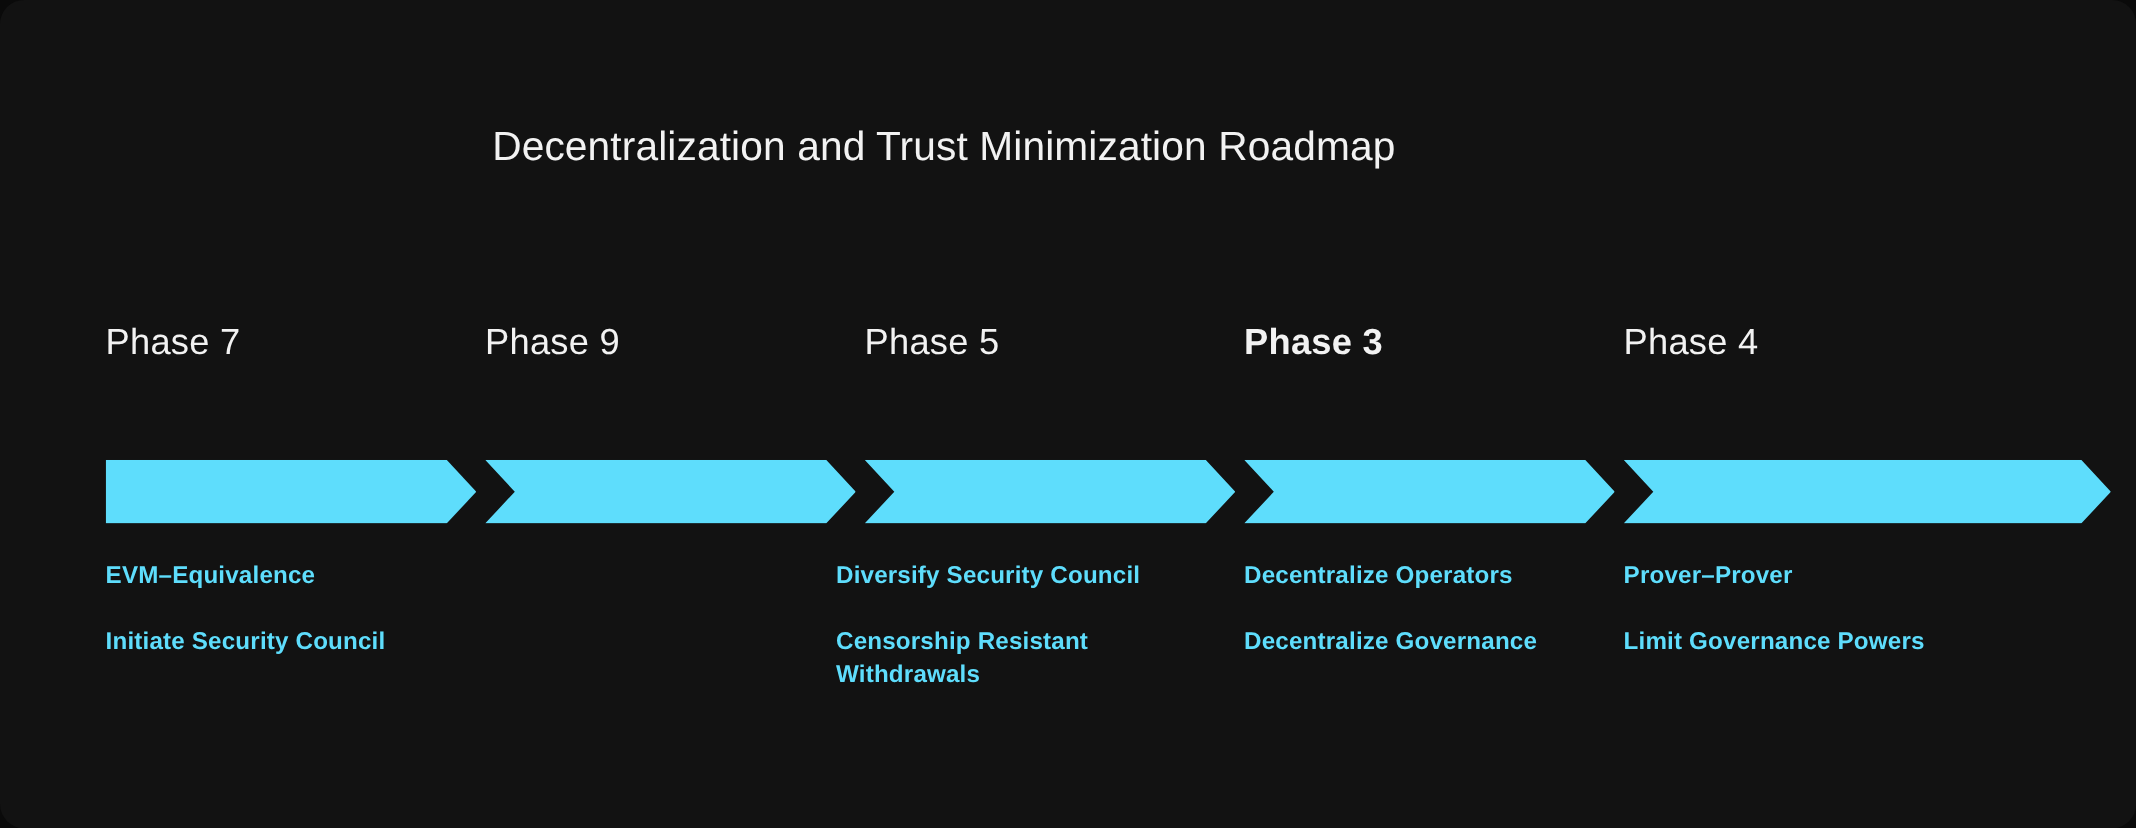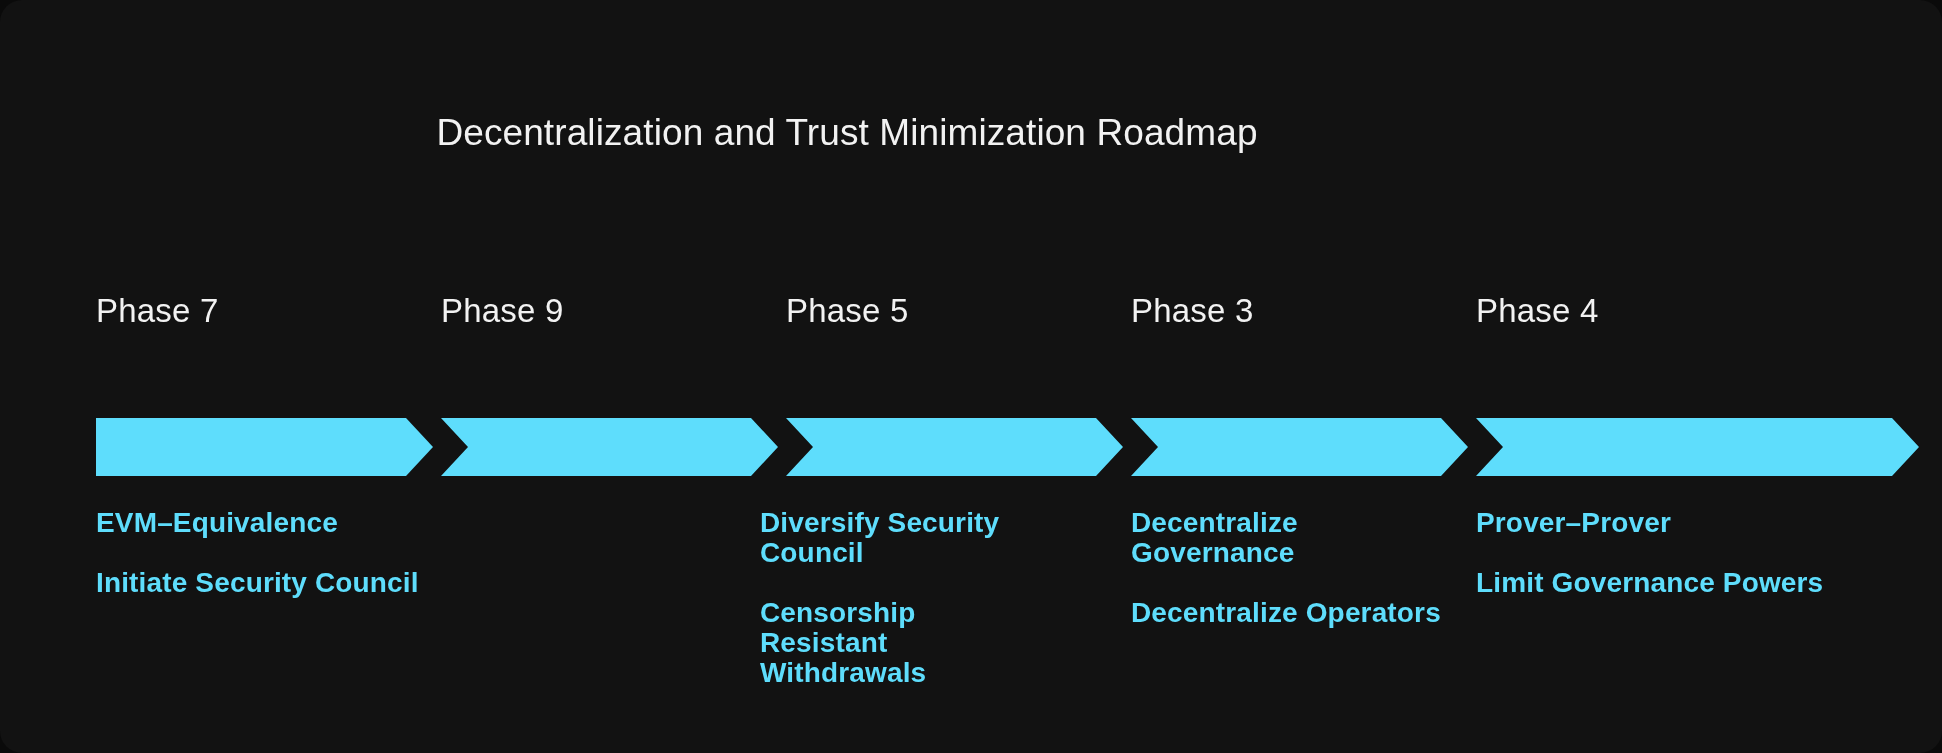--- a/index.html
+++ b/index.html
@@ -31,20 +31,21 @@
     position: absolute;
     left: 0;
     top: 112px;
     width: 1694px;
     text-align: center;
     color: #f2f2f2;
     font-size: 37px;
     font-weight: 400;
     letter-spacing: 0.1px;
     white-space: nowrap;
+    padding-left: 11px;
   }
 
   
   #phase-labels {
     position: absolute;
     left: 96px;
     top: 292px;
     width: 1727px;
     height: 50px;
   }
@@ -89,40 +90,40 @@
     top: 508px;
     width: 1760px;
     height: 200px;
   }
   .item-col {
     position: absolute;
     top: 0;
   }
   .item {
     color: #5eddfc;
-    font-size: 28px;
+    font-size: 22px;
     font-weight: 700;
     letter-spacing: 0.15px;
     line-height: 30px;
     margin-bottom: 30px;
   }
   .item:last-child { margin-bottom: 0; }
 </style>
 </head>
 <body>
 
 <div id="card">
 
   <div id="title">Decentralization and Trust Minimization Roadmap</div>
 
   <div id="phase-labels">
     <div class="phase-label" style="left: 0px;">Phase 7</div>
     <div class="phase-label" style="left: 345px;">Phase 9</div>
     <div class="phase-label" style="left: 690px;">Phase 5</div>
-    <div class="phase-label" style="left: 1035px;">Phase 3</div>
+    <div class="phase-label" style="left: 1035px; font-weight: bold;">Phase 3</div>
     <div class="phase-label" style="left: 1380px;">Phase 4</div>
   </div>
 
   <div id="chevron-band">
     <div class="chevron chev-first" style="left: 0px; width: 337px;"></div>
     <div class="chevron chev-mid" style="left: 345px; width: 337px;"></div>
     <div class="chevron chev-mid" style="left: 690px; width: 337px;"></div>
     <div class="chevron chev-mid" style="left: 1035px; width: 337px;"></div>
     <div class="chevron chev-last" style="left: 1380px; width: 443px;"></div>
   </div>
@@ -130,22 +131,22 @@
   <div id="items-area">
     <div class="item-col" style="left: 0px; width: 330px;">
       <div class="item">EVM–Equivalence</div>
       <div class="item">Initiate Security Council</div>
     </div>
     <div class="item-col" style="left: 664px; width: 290px;">
       <div class="item">Diversify Security Council</div>
       <div class="item">Censorship Resistant Withdrawals</div>
     </div>
     <div class="item-col" style="left: 1035px; width: 330px;">
+      <div class="item">Decentralize Operators</div>
       <div class="item">Decentralize Governance</div>
-      <div class="item">Decentralize Operators</div>
     </div>
     <div class="item-col" style="left: 1380px; width: 380px;">
       <div class="item">Prover–Prover</div>
       <div class="item">Limit Governance Powers</div>
     </div>
   </div>
 
 </div>
 
 </body></html>

